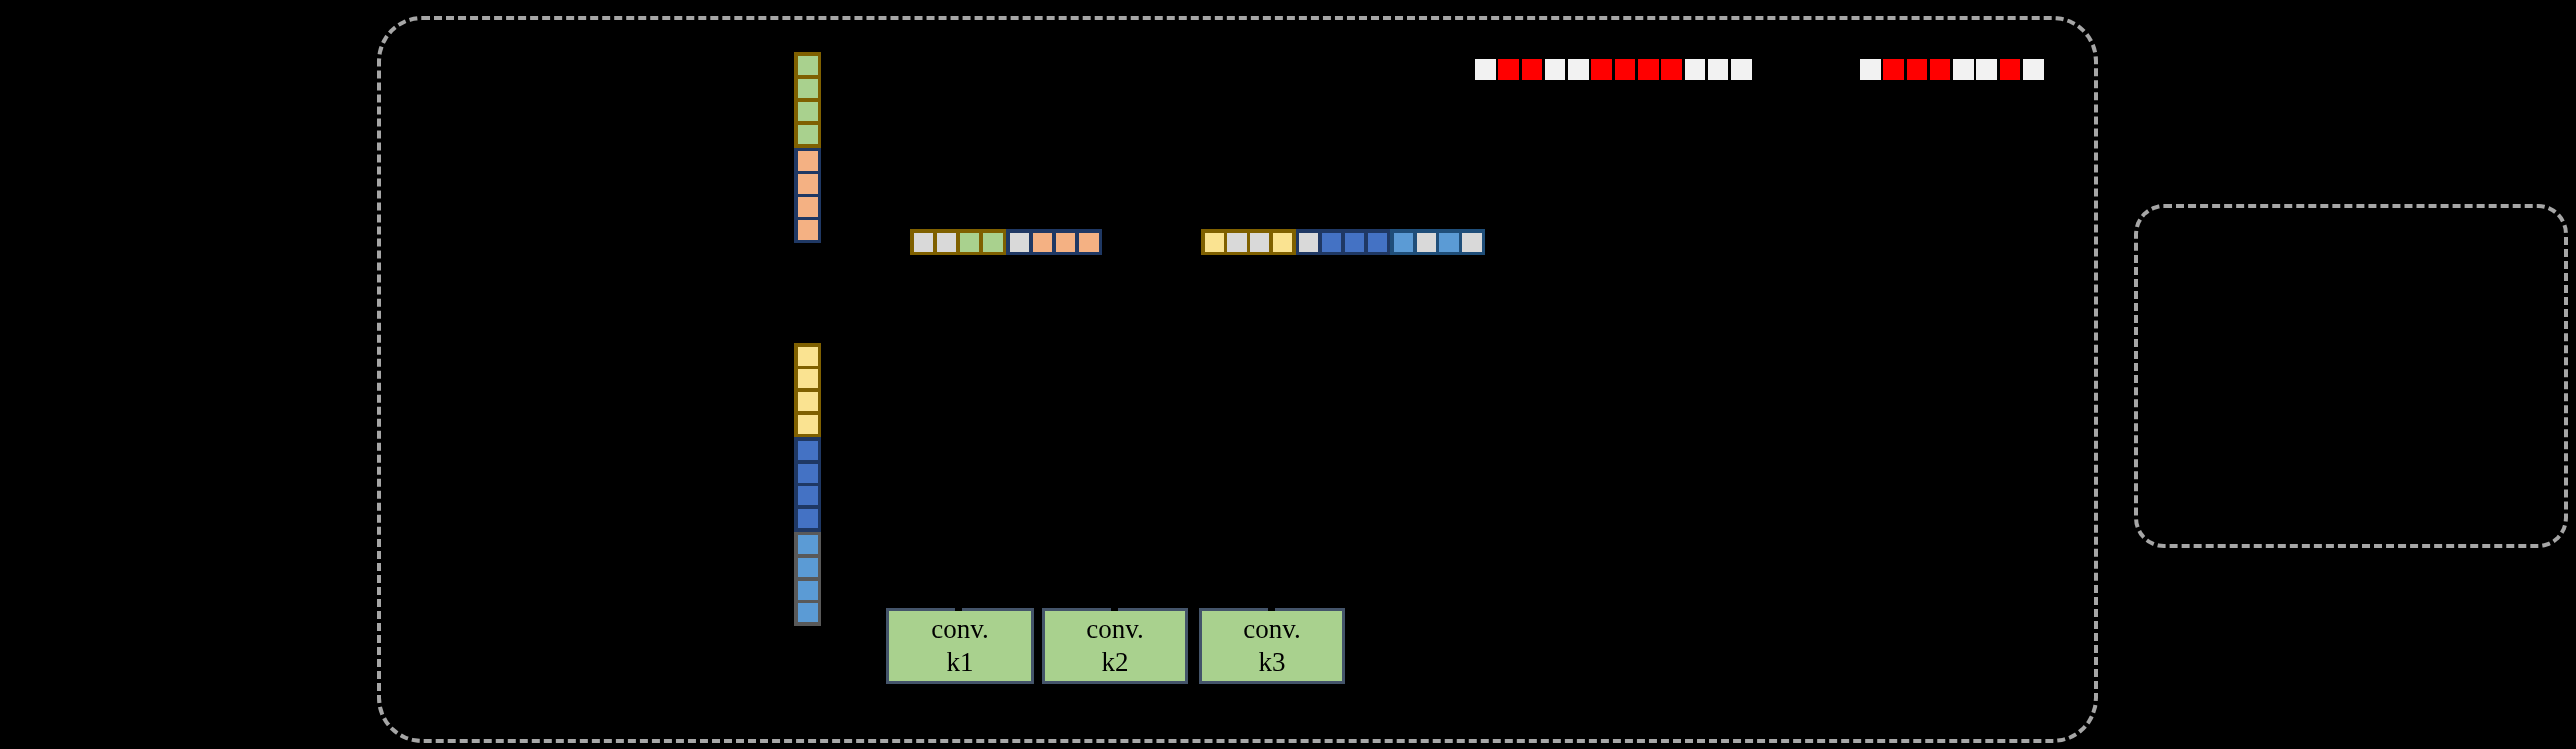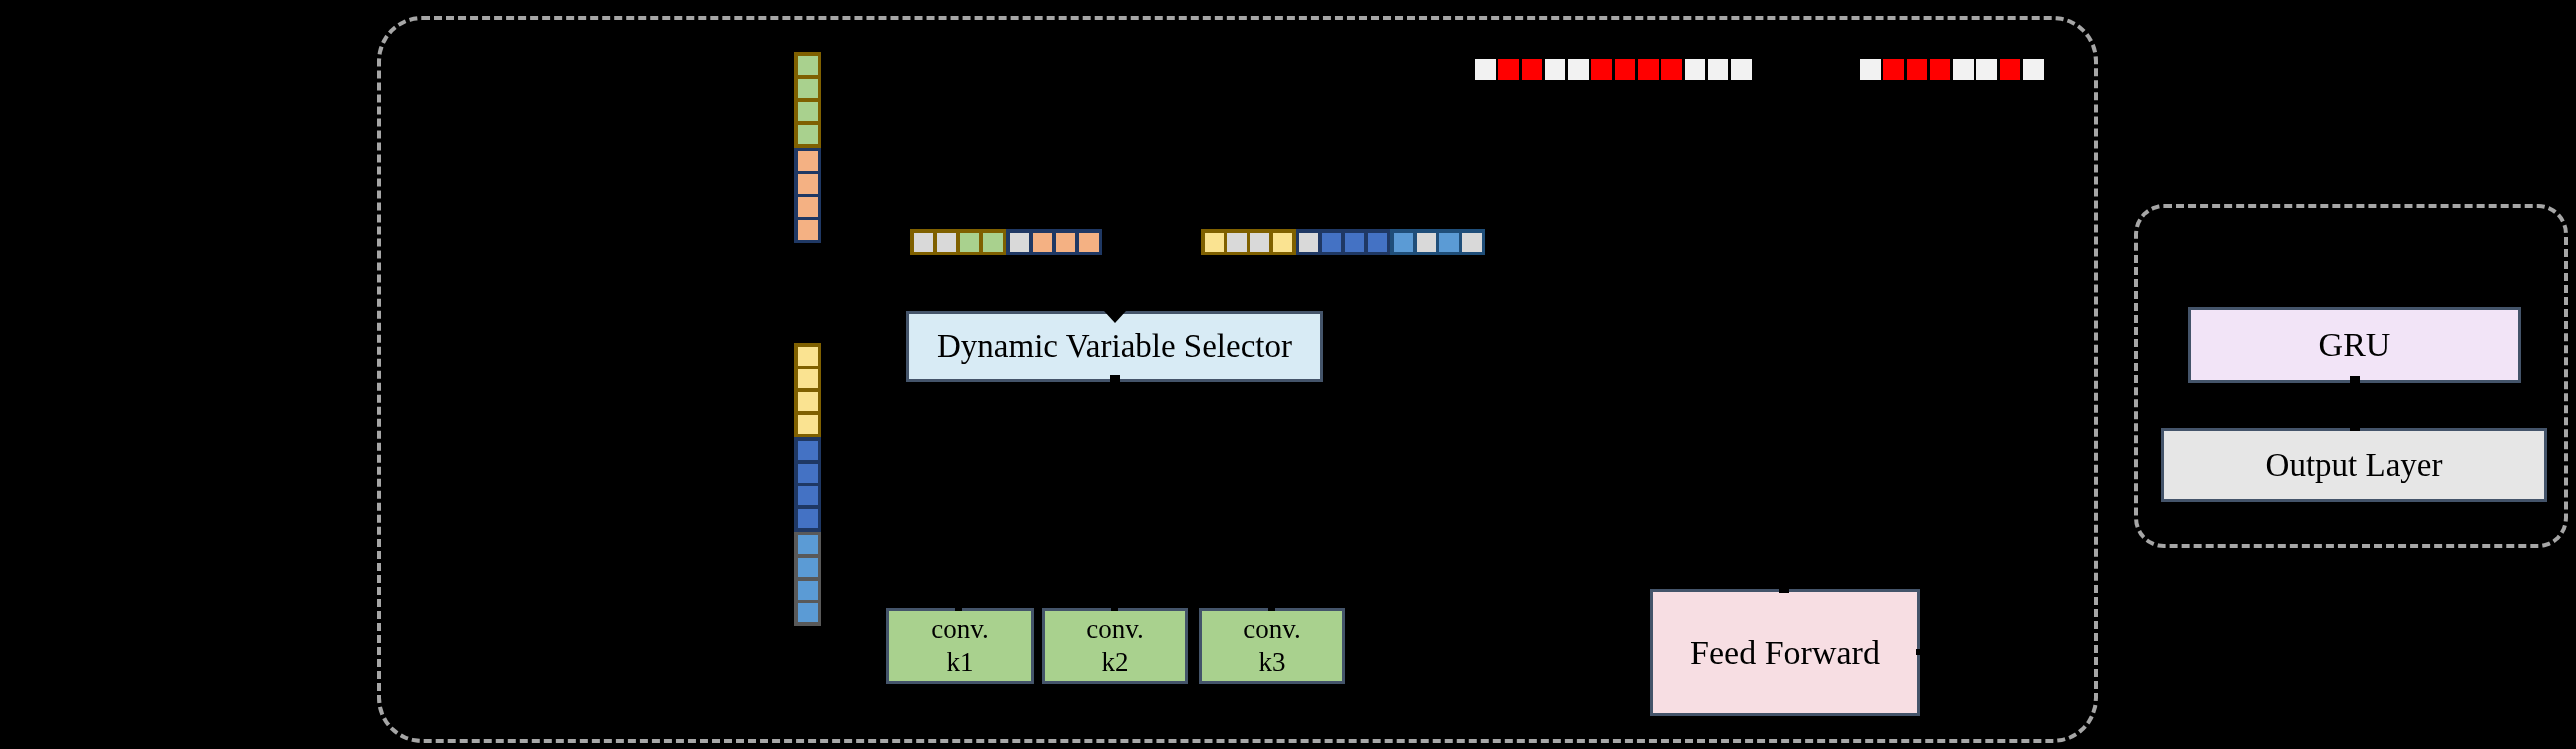--- a/index.html
+++ b/index.html
@@ -147,50 +147,38 @@
       <div class="bit" style="background: rgb(255, 0, 0);"></div>
       <div class="bit" style="background: rgb(255, 0, 0);"></div>
       <div class="bit" style="background: rgb(255, 0, 0);"></div>
       <div class="bit" style="background: rgb(242, 242, 242);"></div>
       <div class="bit" style="background: rgb(242, 242, 242);"></div>
       <div class="bit" style="background: rgb(255, 0, 0);"></div>
       <div class="bit" style="background: rgb(242, 242, 242);"></div>
     </div>
 
 
-  <div class="block fs46" style="left:906px;top:311px;width:417px;height:71px;background:#d8ebf5;">
-    <span>Dynamic Variable Selector</span>
-  </div>
 
 
   <div class="block fs38" style="left:886px;top:608px;width:148px;height:76px;background:#a9d18e;">
     <span>conv.</span>
     <span>k1</span>
   </div>
   <div class="block fs38" style="left:1042px;top:608px;width:146px;height:76px;background:#a9d18e;">
     <span>conv.</span>
     <span>k2</span>
   </div>
   <div class="block fs38" style="left:1199px;top:608px;width:146px;height:76px;background:#a9d18e;">
     <span>conv.</span>
     <span>k3</span>
   </div>
 
 
-  <div class="block fs48" style="left:1650px;top:589px;width:270px;height:127px;background:#f7dee3;">
-    <span>Feed Forward</span>
-  </div>
 
-  <div class="block fs48" style="left:2188px;top:307px;width:333px;height:76px;background:#f2e4f7;">
-    <span>GRU</span>
-  </div>
 
-  <div class="block fs46" style="left:2161px;top:428px;width:386px;height:74px;background:#e6e6e6;">
-    <span>Output Layer</span>
-  </div>
 
   <div class="tri-down" style="left:1771px;top:177px;"></div>
   <div class="tri-down" style="left:1104px;top:311px;"></div>
   <div class="tri-down" style="left:1104px;top:551px;"></div>
   <div class="notch" style="left:1777px;top:263px;width:10px;height:7px;"></div>
   <div class="notch" style="left:1110px;top:375px;width:10px;height:7px;"></div>
   <div class="notch" style="left:1777px;top:342px;width:10px;height:7px;"></div>
   <div class="notch" style="left:1777px;top:534px;width:10px;height:7px;"></div>
   <div class="notch" style="left:1779px;top:586px;width:10px;height:7px;"></div>
   <div class="notch" style="left:1916px;top:649px;width:8.5px;height:5.7px;"></div>

